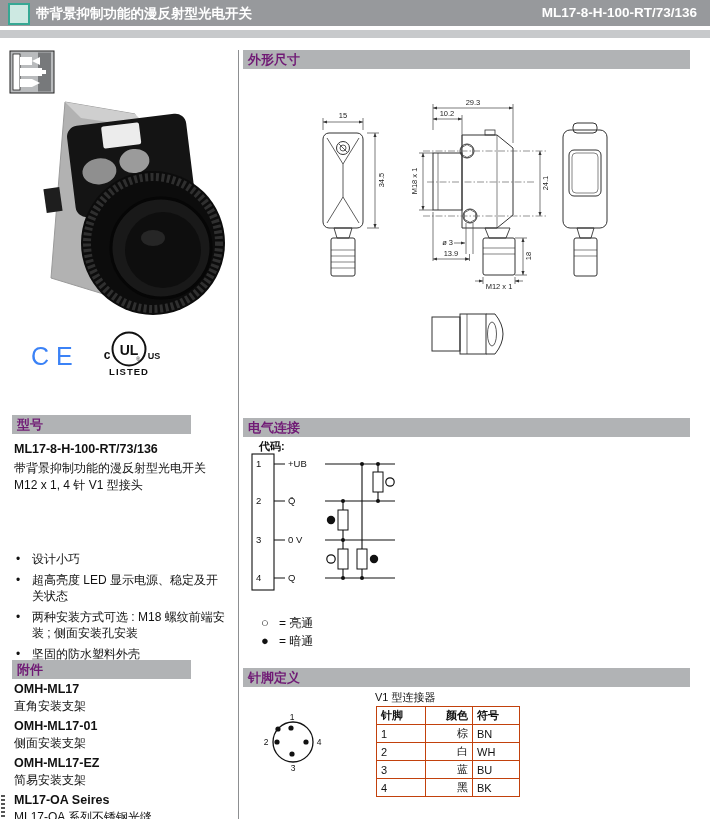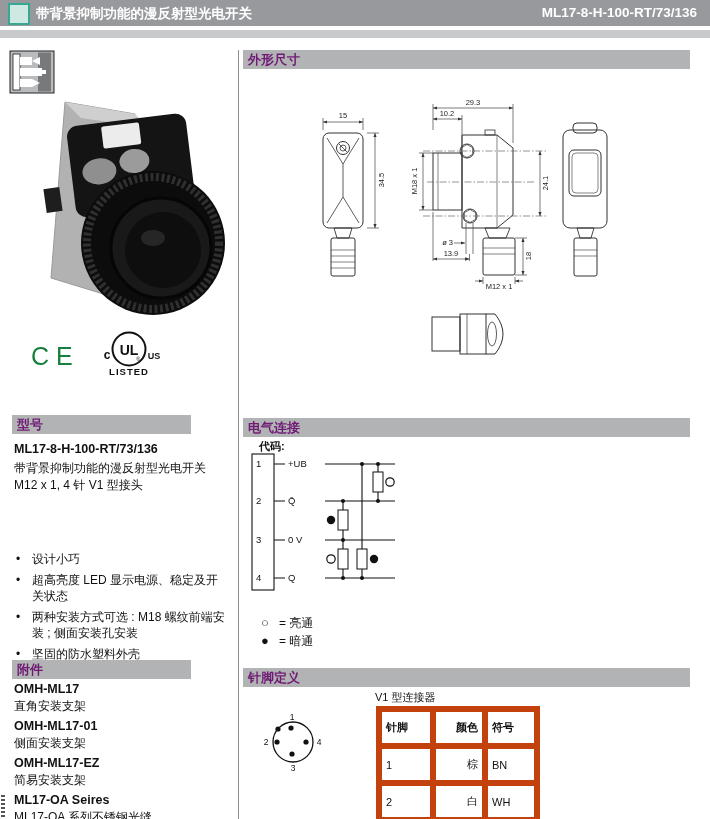--- a/index.html
+++ b/index.html
@@ -18,31 +18,31 @@
   .bar-r{left:243px;width:447px;}
   #divider{left:238px;top:50px;width:1px;height:769px;background:#8d8f91;}
   
   .model-name{font-weight:bold;font-size:12.5px;}
   .body-txt{font-size:12px;line-height:17px;}
   .feat-item{display:flex;margin-bottom:5px;font-size:12px;line-height:16px;}
   .feat-bullet{width:16px;flex:none;}
   .acc-name{font-weight:bold;font-size:12.5px;line-height:17px;}
   .acc-desc{font-size:12px;line-height:16px;margin-bottom:4px;}
   
-  #ce{left:31px;top:342px;font-size:25px;letter-spacing:7px;font-weight:500;color:#15803d;}
+  #ce{left:31px;top:342px;font-size:25px;letter-spacing:7px;font-weight:500;color:#3b82f6;}
   
   .dim{font-size:7.5px;fill:#222;font-family:"Liberation Sans",sans-serif;}
   .ckt{font-size:9.5px;fill:#111;font-family:"Liberation Sans",sans-serif;}
   .pinlab{font-size:8.5px;fill:#111;font-family:"Liberation Sans",sans-serif;}
   
   .legend-row{font-size:12px;line-height:16px;display:flex;align-items:center;}
   .legend-sym{font-size:13px;width:18px;}
   
   #pin-table{border-collapse:collapse;font-size:11px;}
-  #pin-table th,#pin-table td{border:6px solid #c2410c;padding:8px 4px;height:13px;text-align:left;margin-top:45px;}
+  #pin-table th,#pin-table td{border:1px solid #c2410c;padding:1px 4px;height:13px;text-align:left;margin-top:45px;}
   #pin-table th{font-weight:bold;}
   #pin-table th:nth-child(1),#pin-table td:nth-child(1){width:40px;}
   #pin-table th:nth-child(2),#pin-table td:nth-child(2){width:38px;text-align:right;}
   #pin-table th:nth-child(3),#pin-table td:nth-child(3){width:38px;}
   #v1-label{left:375px;top:690px;font-size:11px;}
   #code-label{left:259px;top:439px;font-size:11px;font-weight:bold;}
   #edge-text{left:1px;top:795px;width:4px;height:22px;
              background:repeating-linear-gradient(#555 0 2px,transparent 2px 4px);}
 </style>
 </head>

